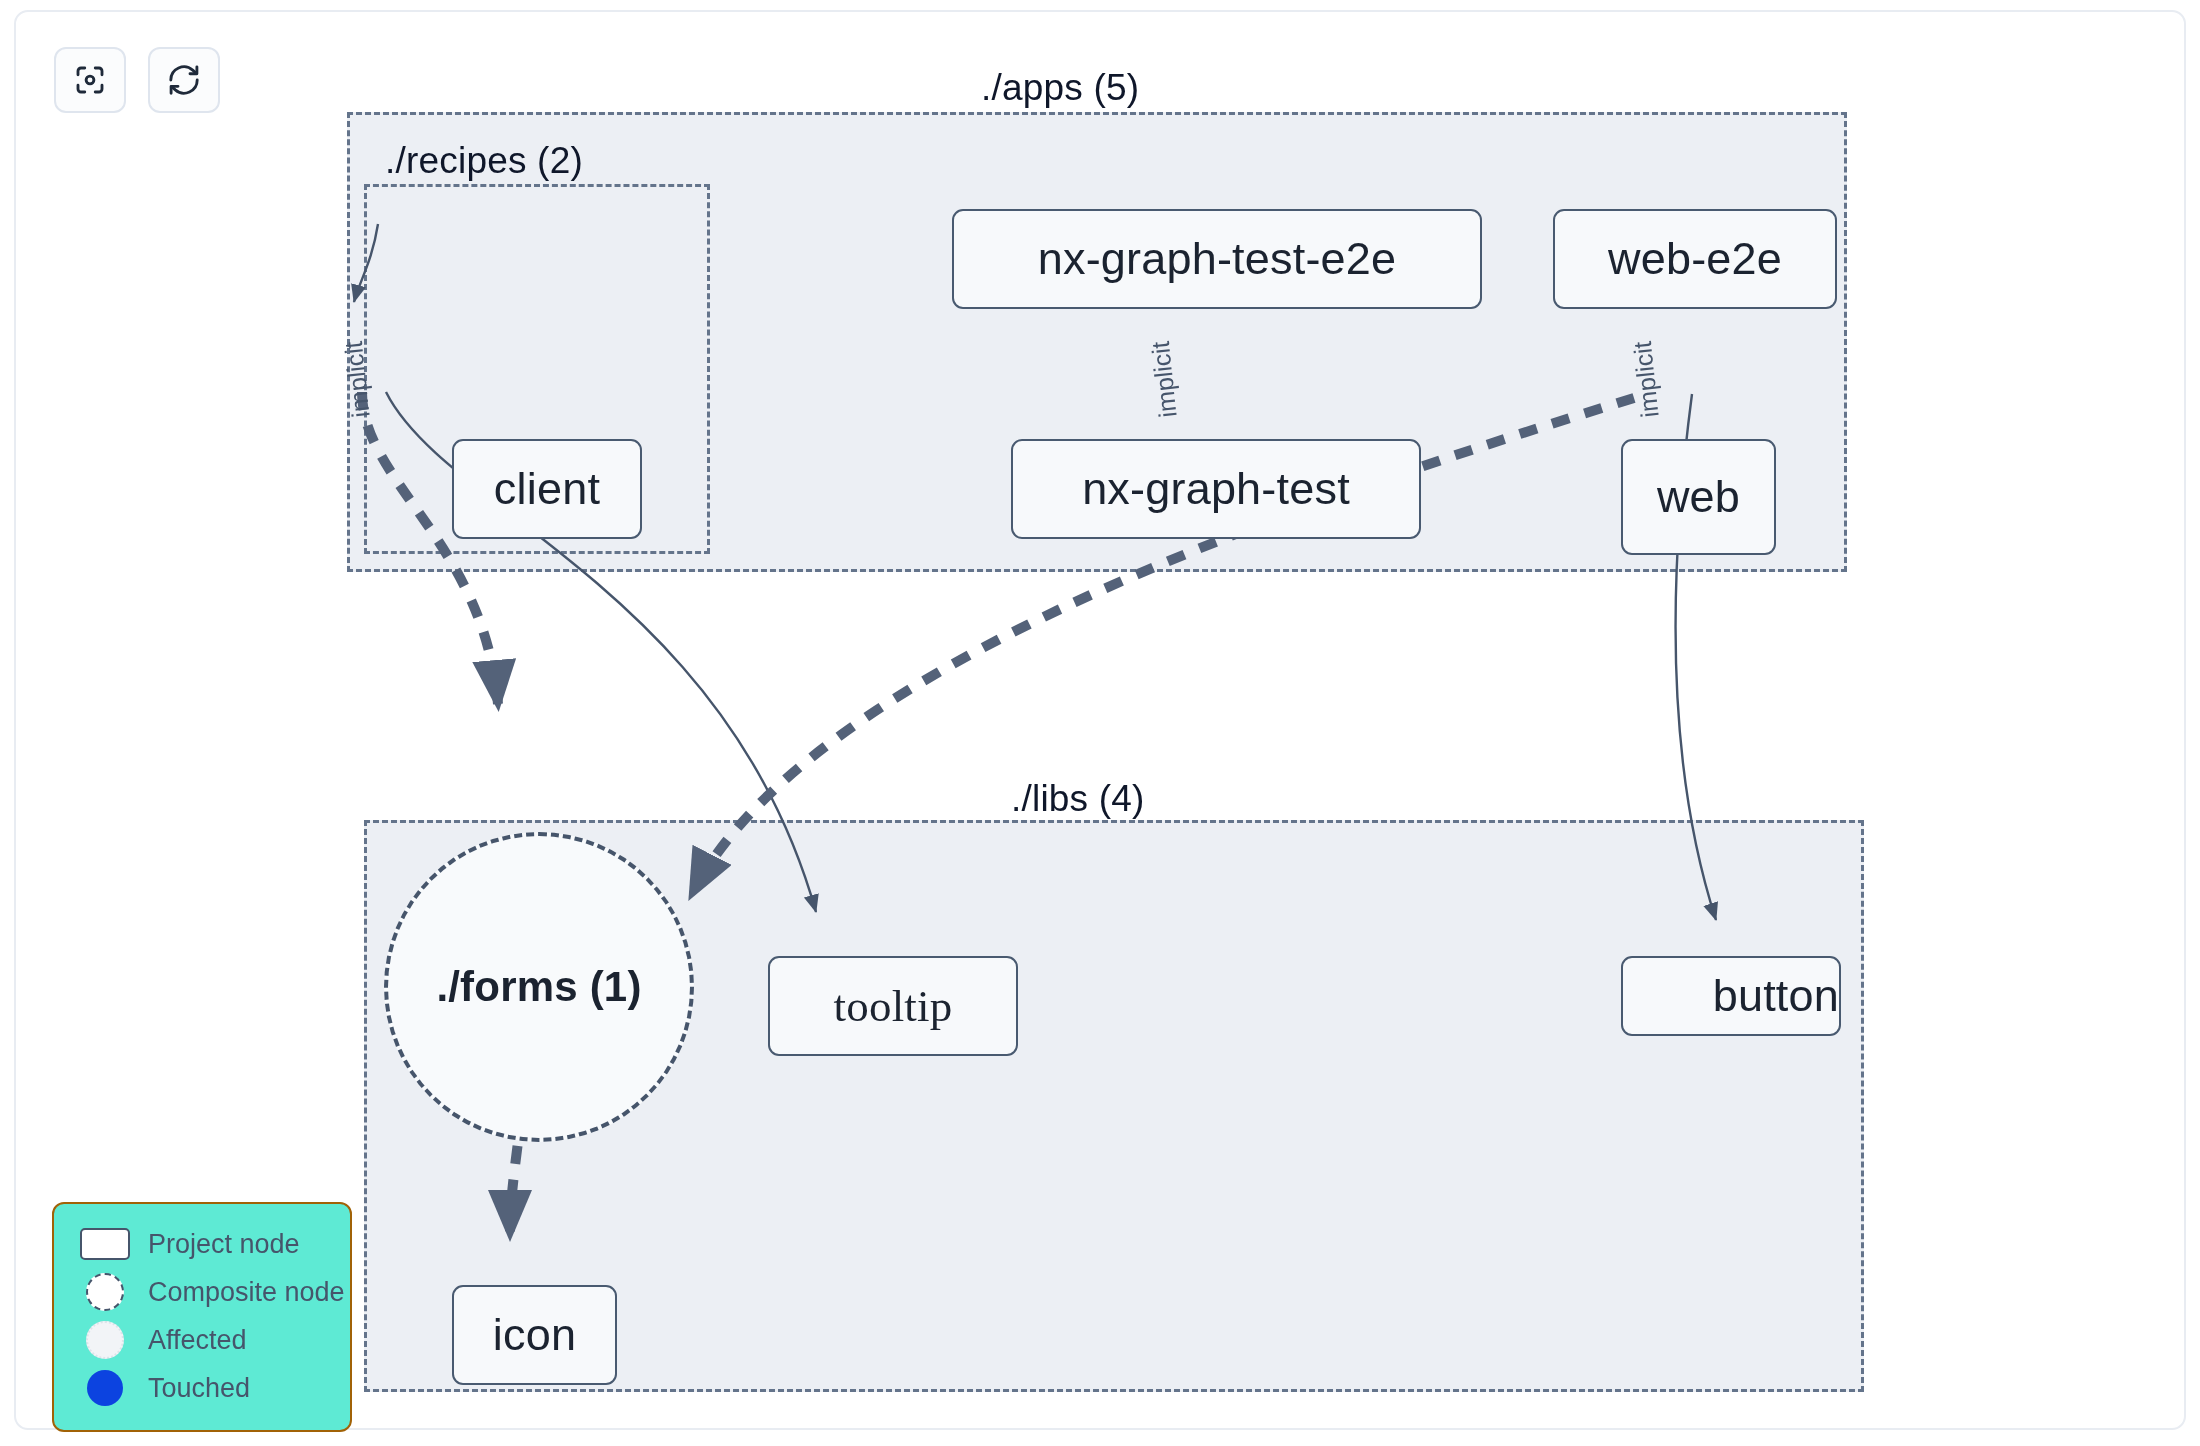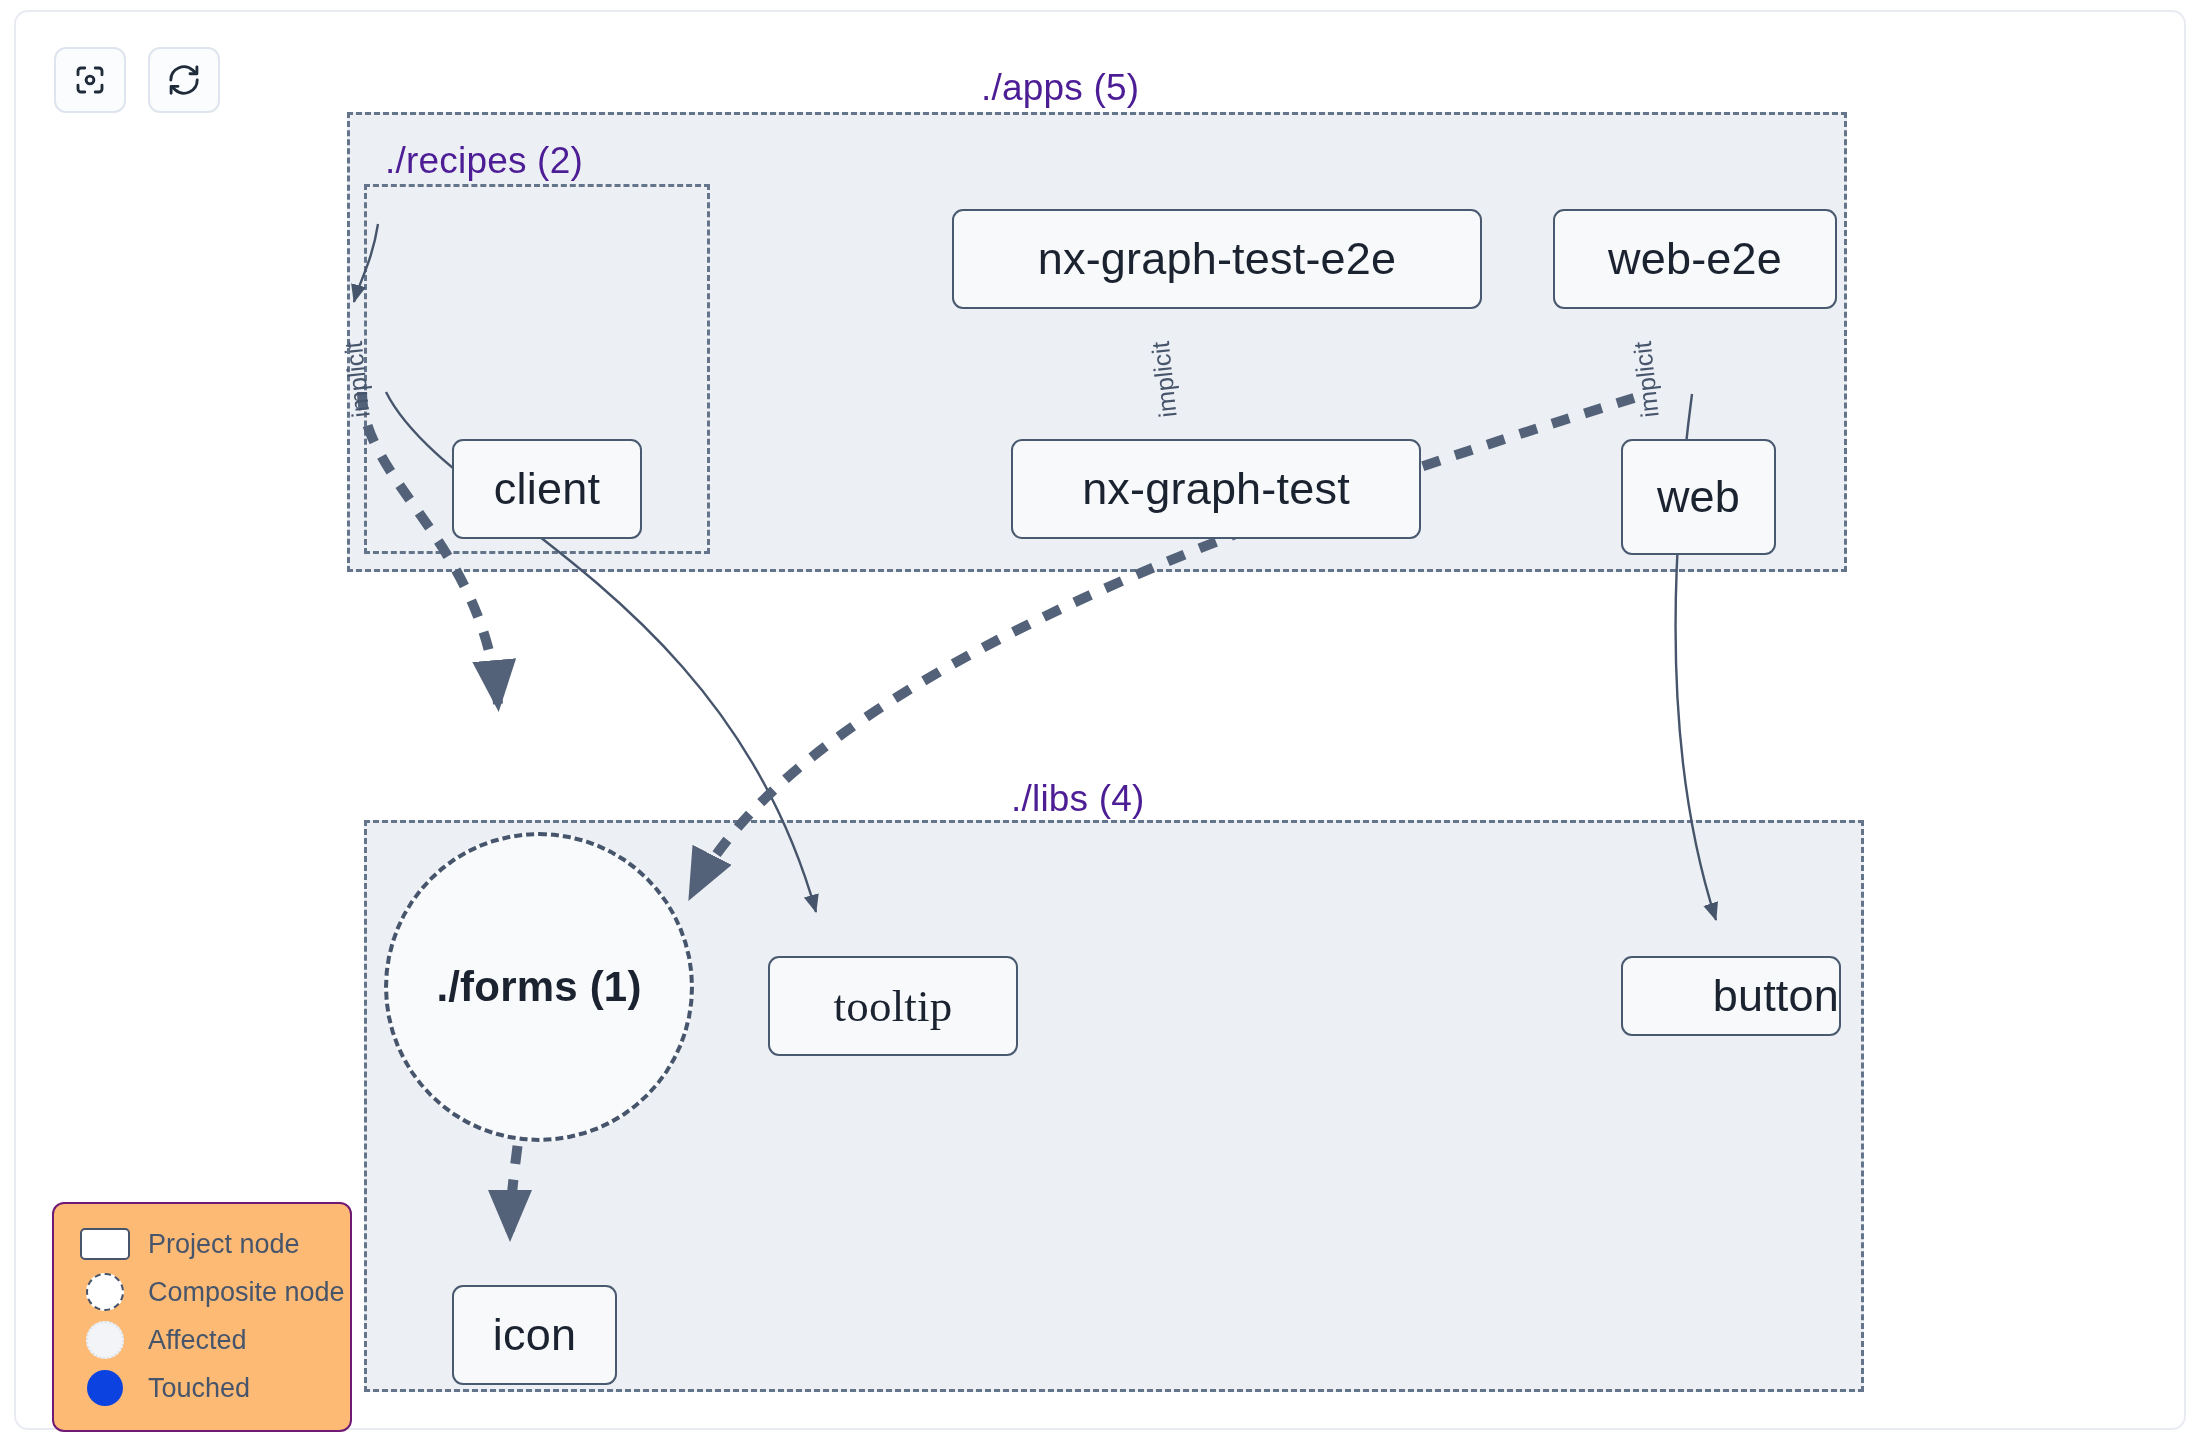--- a/index.html
+++ b/index.html
@@ -66,21 +66,21 @@
     position: absolute;
     border: 3px dashed #64748b;
     background: #eceff4;
     box-sizing: border-box;
   }
   .group-box.inner {
     background: #eceff4;
   }
   .group-label {
     position: absolute;
-    color: #4c1d95;
+    color: #0f172a;
     font-size: 37px;
     line-height: 1;
     letter-spacing: 0.2px;
     white-space: nowrap;
   }
 
   
   .node {
     position: absolute;
     background: #f7f9fb;
@@ -113,23 +113,23 @@
     transform-origin: center center;
     pointer-events: none;
   }
 
   
   .legend {
     position: absolute;
     left: 36px;
     top: 1190px;
     width: 300px;
-    border: 2px solid #701a75;
+    border: 2px solid #a16207;
     border-radius: 12px;
-    background: #fdba74;
+    background: #5eead4;
     padding: 16px 18px 18px 22px;
     box-sizing: border-box;
     z-index: 30;
   }
   .legend-row {
     display: flex;
     align-items: center;
     height: 48px;
   }
   .legend-swatch {

